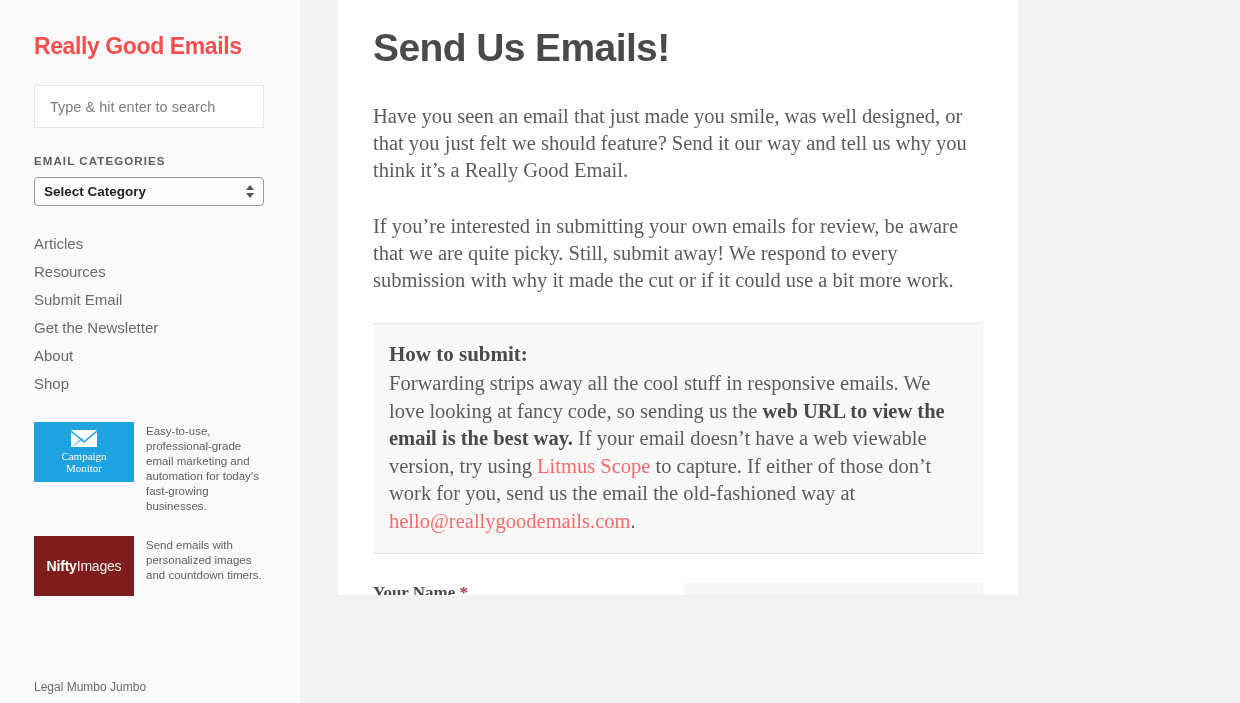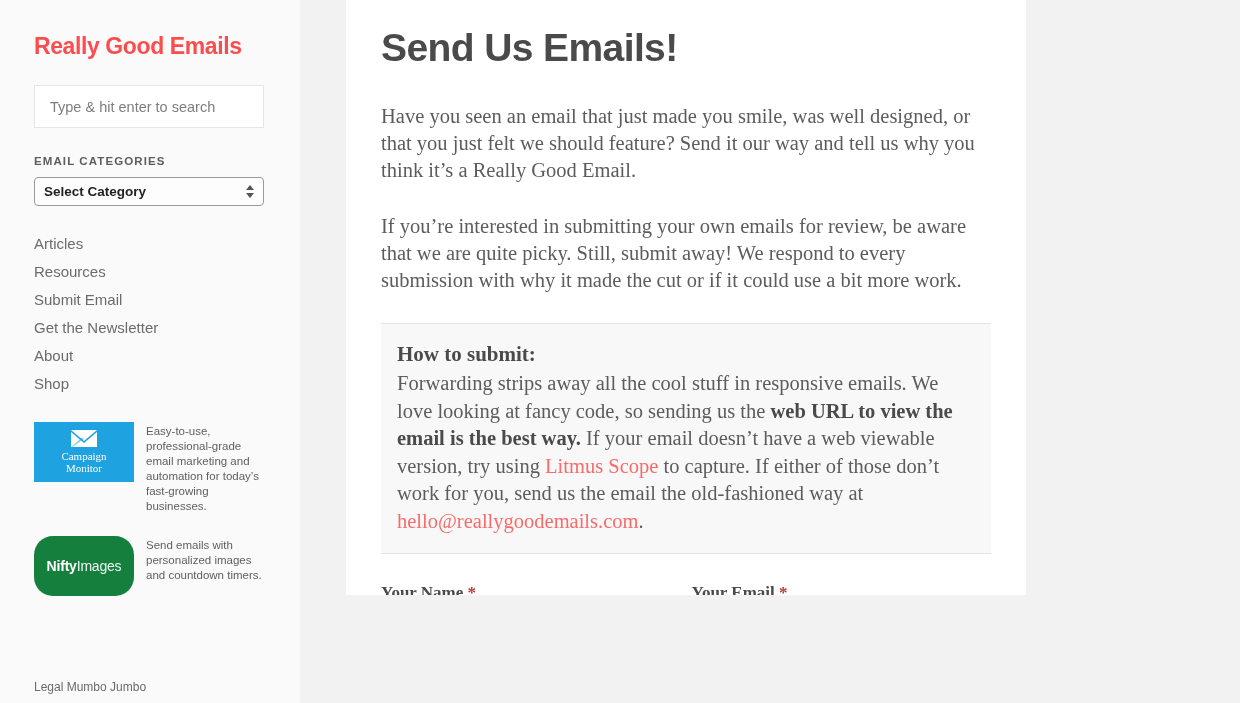--- a/index.html
+++ b/index.html
@@ -97,21 +97,21 @@
 
   
   .ad { display: flex; gap: 12px; margin-bottom: 22px; }
   .ad-logo {
     width: 100px; min-width: 100px; height: 60px;
     display: flex; flex-direction: column;
     align-items: center; justify-content: center;
     cursor: pointer;
   }
   .ad-cm { background: #1fa2e0; }
-  .ad-ni { background: #15803d; border-radius: 19px; }
+  .ad-ni { background: #7f1d1d; }
   .cm-env { width: 26px; height: 17px; margin-bottom: 3px; }
   .cm-text {
     color:#fff; font-size:11px; line-height:12px; text-align:center;
     font-family:Liberation Serif, serif;
   }
   .ni-text { color:#fff; font-size:14px; letter-spacing:-0.2px; }
   .ni-text b { font-weight: bold; }
   .ni-text span { font-weight: 300; opacity: .92; }
   .ad-copy {
     font-size: 11.5px;
@@ -129,21 +129,21 @@
     left: 34px;
     bottom: 9px;
   }
 
   
   .content-wrap {
     flex: 1; height: 703px; position: relative; background: #f2f2f2;
   }
   .content {
     position: absolute;
-    left: 46px;
+    left: 38px;
     top: 0;
     width: 680px;
     height: 595px;
     background: #ffffff;
     padding: 28px 35px 7px 35px;
     overflow: hidden;
   }
   h1.page-title {
     font-family: "Liberation Sans", sans-serif;
     font-size: 39px;
@@ -276,21 +276,20 @@
         <h3>How to submit:</h3>
         <p><span>Forwarding strips away all the cool stuff in responsive emails. We love looking at fancy code, so sending us the </span><b>web URL to view the email is the best way.</b><span> If your email doesn’t have a web viewable version, try using </span><a class="link">Litmus Scope</a><span> to capture. If either of those don’t work for you, send us the email the old-fashioned way at </span><a class="link">hello@reallygoodemails.com</a><span>.</span></p>
       </section>
 
       <div class="form-row">
         <div class="field">
           <div class="field-label"><span>Your Name</span> <span class="req">*</span></div>
           <input class="field-input" type="text" value="" style="">
         </div>
         <div class="field">
-          <div class="field-label"><span>Your Email</span> <span class="req">*</span></div>
           <input class="field-input" type="text" value="" style="">
         </div>
       </div>
 
       <div class="form-row field-row-2">
         <div class="field">
           <div class="field-label"><span>Original Email Subject Line</span> <span class="req">*</span></div>
         </div>
       </div>
 

